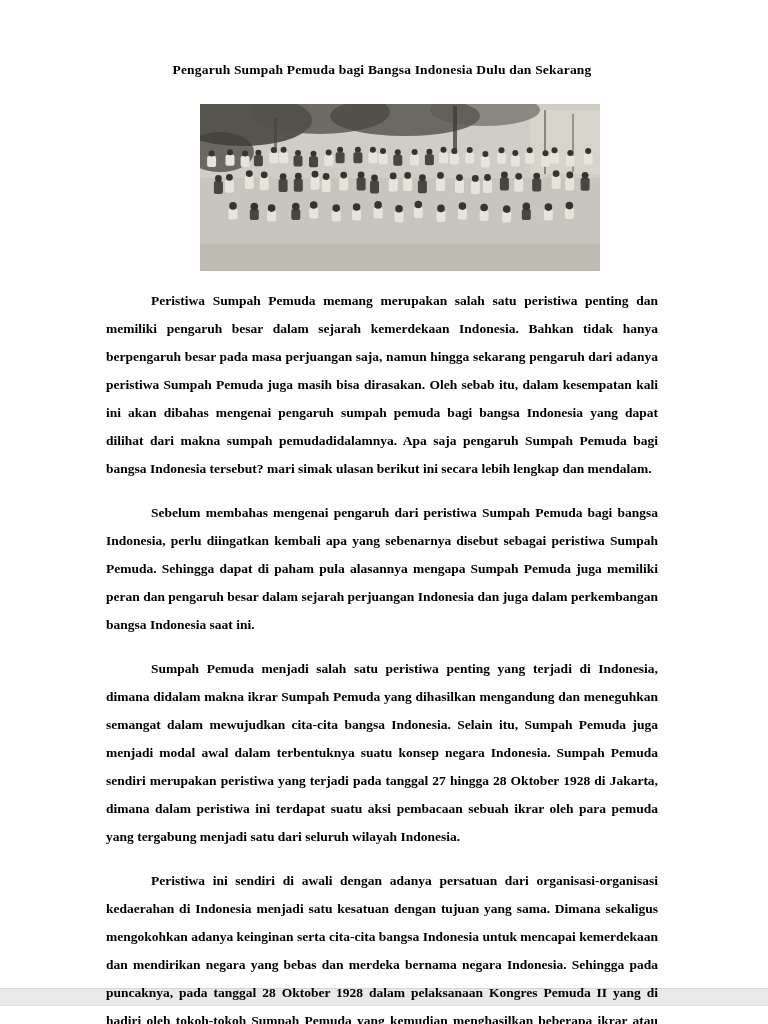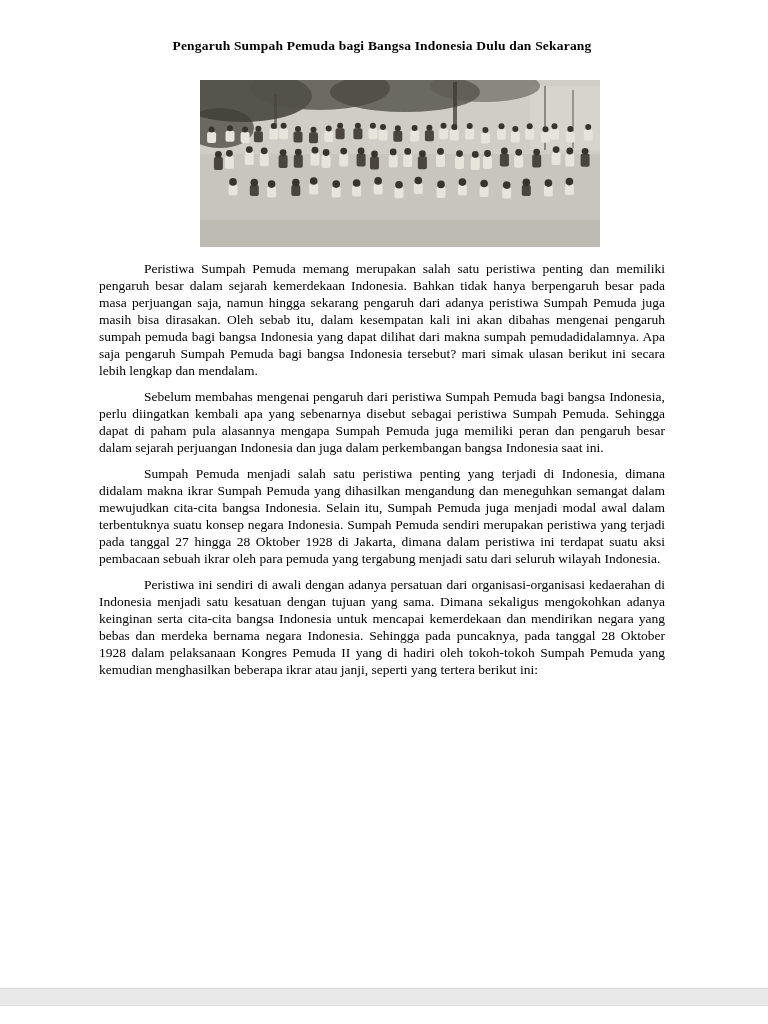--- a/index.html
+++ b/index.html
@@ -10,42 +10,43 @@
     background: #ffffff;
     font-family: "Liberation Serif", "DejaVu Serif", serif;
     color: #000000;
     overflow: hidden;
   }
   .viewer { width: 768px; height: 1024px; }
   .page {
     width: 764px;
     height: 988px;
     background: #ffffff;
-    padding: 38px 90px 0 90px;
+    padding: 62px 90px 0 90px;
   }
   .title {
     font-size: 13.5px;
     font-weight: bold;
     text-align: center;
     margin: 0 0 26px 0;
     letter-spacing: 0.2px;
   }
   .photo {
     width: 400px;
     height: 167px;
     margin: 0 0 13px 110px;
     overflow: hidden;
   }
   .photo svg { display: block; width: 400px; height: 167px; }
   .para {
     font-size: 13.5px;
-    line-height: 17px;
+    line-height: 28px;
     text-align: justify;
-    margin: 9px;
+    margin: 16px;
     text-indent: 45px;
+    font-weight: bold;
   }
   .heading {
     font-size: 13.5px;
     font-weight: bold;
     margin: 27px 0 9px 0;
   }
   .page-gap {
     height: 18px;
     background: #e9e9e9;
     border-top: 1px solid #d6d6d6;

